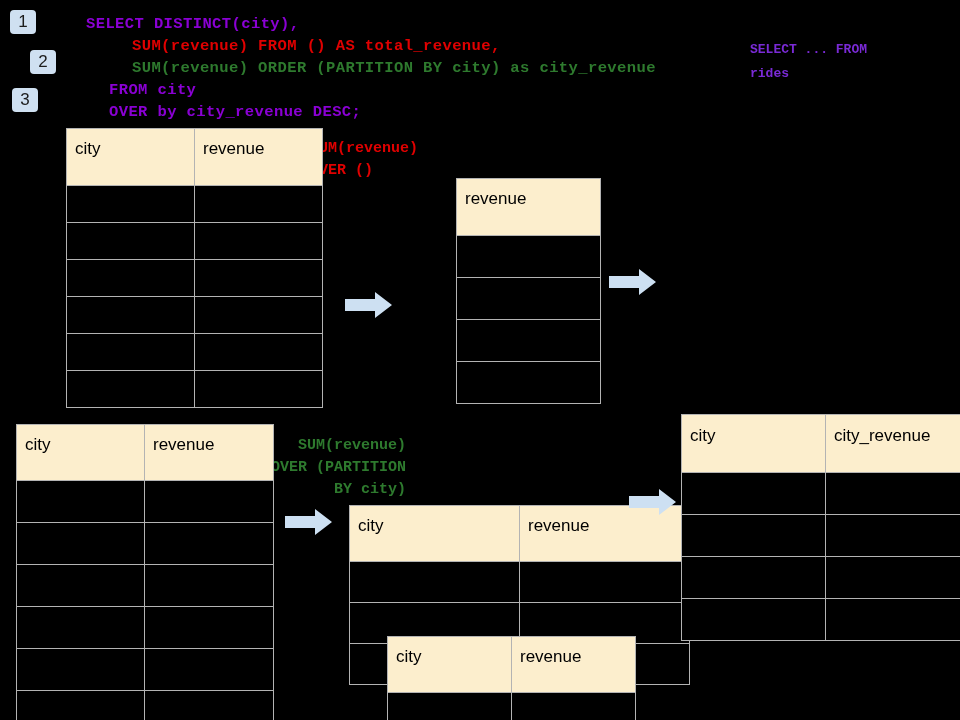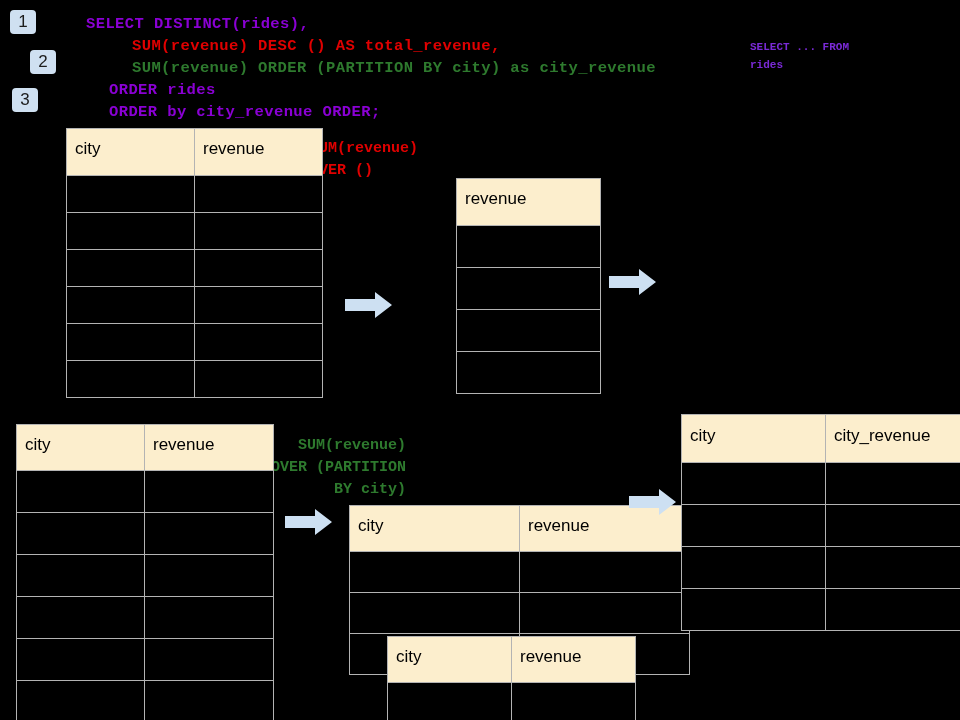--- a/index.html
+++ b/index.html
@@ -39,25 +39,25 @@
     letter-spacing: 0.4px;
     white-space: pre;
   }
   .sql-purple { color: #8a00d4; }
   .sql-red    { color: #e00000; }
   .sql-green  { color: #2e7a2e; }
 
   .sidenote {
     position: absolute;
     font-family: "Liberation Mono", monospace;
-    font-size: 11px;
+    font-size: 13px;
     font-weight: bold;
     color: #7a2ad6;
     white-space: pre;
-    line-height: 18px;
+    line-height: 24px;
   }
 
   
   .anno {
     position: absolute;
     font-family: "Liberation Mono", monospace;
     font-size: 15px;
     font-weight: bold;
     white-space: pre;
     line-height: 22px;
@@ -76,46 +76,46 @@
     border: 1px solid #b3b3b3;
     background: #000000;
     padding: 0;
   }
   .tbl td.th {
     background: #fceecd;
     color: #000000;
     font-family: "Liberation Sans", sans-serif;
     font-size: 17px;
     text-align: left;
-    padding: 0 0 6px 8px;
+    padding: 0 0 16px 8px;
     vertical-align: middle;
   }
 
   
   .arrow {
     position: absolute;
   }
 </style>
 </head>
 <body>
 
 <div id="canvas">
 
   <div id="badges-layer">
       <div class="badge" style="left: 10px; top: 10px;">1</div>
       <div class="badge" style="left: 30px; top: 50px;">2</div>
       <div class="badge" style="left: 12px; top: 88px;">3</div>
     </div>
 
   <div id="sql-layer">
-      <div class="sql sql-purple" style="left: 86px; top: 15px;">SELECT DISTINCT(rides),</div>
-      <div class="sql sql-red" style="left: 132px; top: 37px;">SUM(revenue) DESC () AS total_revenue,</div>
+      <div class="sql sql-purple" style="left: 86px; top: 15px;">SELECT DISTINCT(city),</div>
+      <div class="sql sql-red" style="left: 132px; top: 37px;">SUM(revenue) FROM () AS total_revenue,</div>
       <div class="sql sql-green" style="left: 132px; top: 59px;">SUM(revenue) ORDER (PARTITION BY city) as city_revenue</div>
-      <div class="sql sql-purple" style="left: 109px; top: 81px;">ORDER rides</div>
-      <div class="sql sql-purple" style="left: 109px; top: 103px;">ORDER by city_revenue ORDER;</div>
+      <div class="sql sql-purple" style="left: 109px; top: 81px;">FROM city</div>
+      <div class="sql sql-purple" style="left: 109px; top: 103px;">OVER by city_revenue DESC;</div>
     </div>
 
   <div class="sidenote" id="sidenote" style="left: 750px; top: 38px;">SELECT ... FROM
 rides</div>
 
   <div id="anno-layer">
       <div class="anno anno-red" style="left: 310px; top: 138px;">SUM(revenue)
 OVER ()</div>
       <div class="anno anno-green" style="left: 271px; top: 435px; text-align: right;">SUM(revenue)
 OVER (PARTITION

